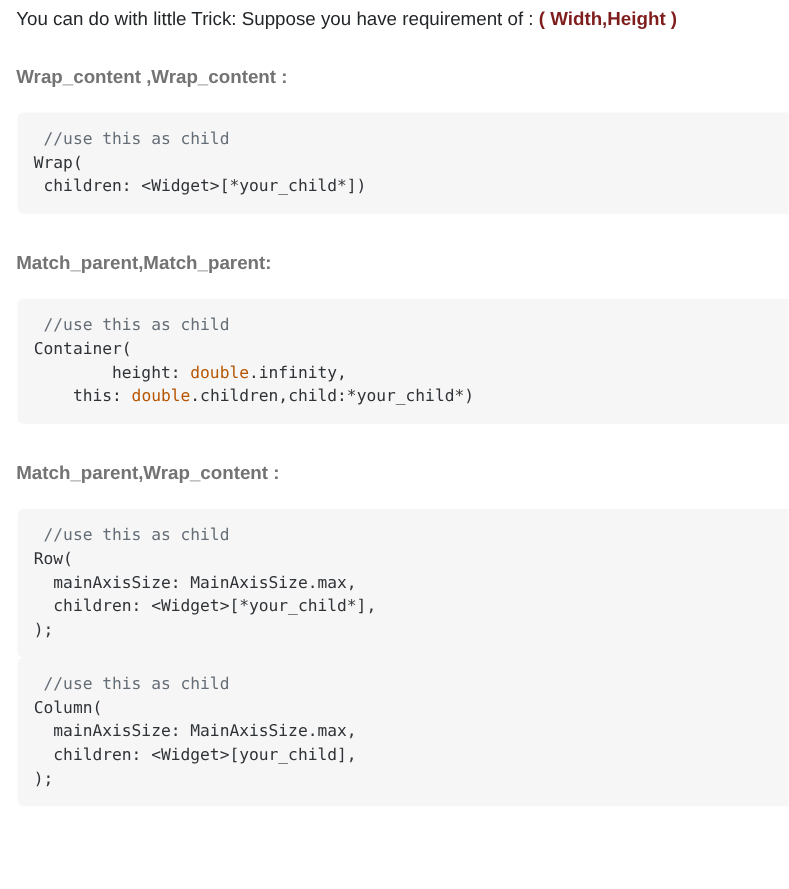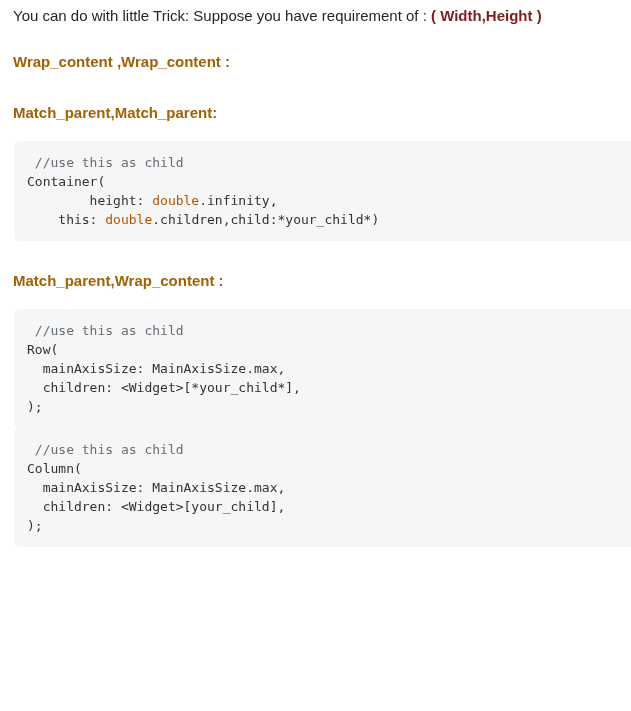--- a/index.html
+++ b/index.html
@@ -16,21 +16,21 @@
   .intro {
     font-size: 15px;
     line-height: 22px;
     margin: 0 10px 0 13px;
   }
   .intro b { color: #7f1d1d; }
   .section-heading {
     font-size: 15px;
     line-height: 22px;
     font-weight: bold;
-    color: #a16207;
+    color: #737373;
     margin: 29px 0 17px 13px;
   }
   .section-heading.first { margin-top: 24px; }
   pre.code-block {
     background: #f6f6f6;
     margin: 0 0 0 14px;
     padding: 12px 12px 12px 13px;
     font-family: "DejaVu Sans Mono", "Liberation Mono", monospace;
     font-size: 13px;
     line-height: 19px;
@@ -42,20 +42,23 @@
   .tok-cmt { color: #656e77; }
   .tok-kw  { color: #b75501; text-align: center; }
 </style>
 </head>
 <body>
 
 <div class="answer">
   <p class="intro"><span>You can do with little Trick: Suppose you have requirement of : </span><b>( Width,Height )</b></p>
   <div id="sections">
       <p class="section-heading first">Wrap_content ,Wrap_content :</p>
+      <pre class="code-block"><code><span class="tok-cmt"> //use this as child</span>
+<span>Wrap(</span>
+<span> children: &lt;Widget&gt;[*your_child*])</span></code></pre>
       <p class="section-heading">Match_parent,Match_parent:</p>
       <pre class="code-block"><code><span class="tok-cmt"> //use this as child</span>
 <span>Container(</span>
 <span>        height: </span><span class="tok-kw">double</span><span>.infinity,</span>
 <span>    this: </span><span class="tok-kw">double</span><span>.children,child:*your_child*)</span></code></pre>
       <p class="section-heading">Match_parent,Wrap_content :</p>
       <pre class="code-block"><code><span class="tok-cmt"> //use this as child</span>
 <span>Row(</span>
 <span>  mainAxisSize: MainAxisSize.max,</span>
 <span>  children: &lt;Widget&gt;[*your_child*],</span>

